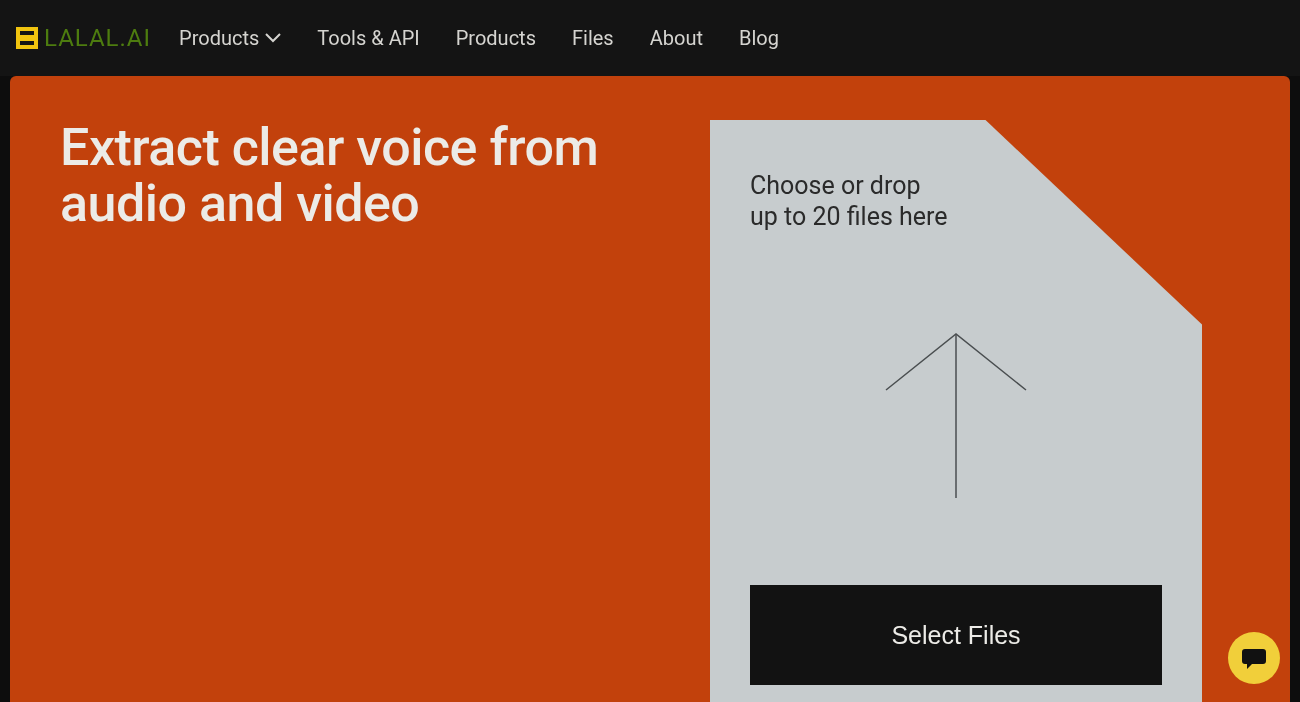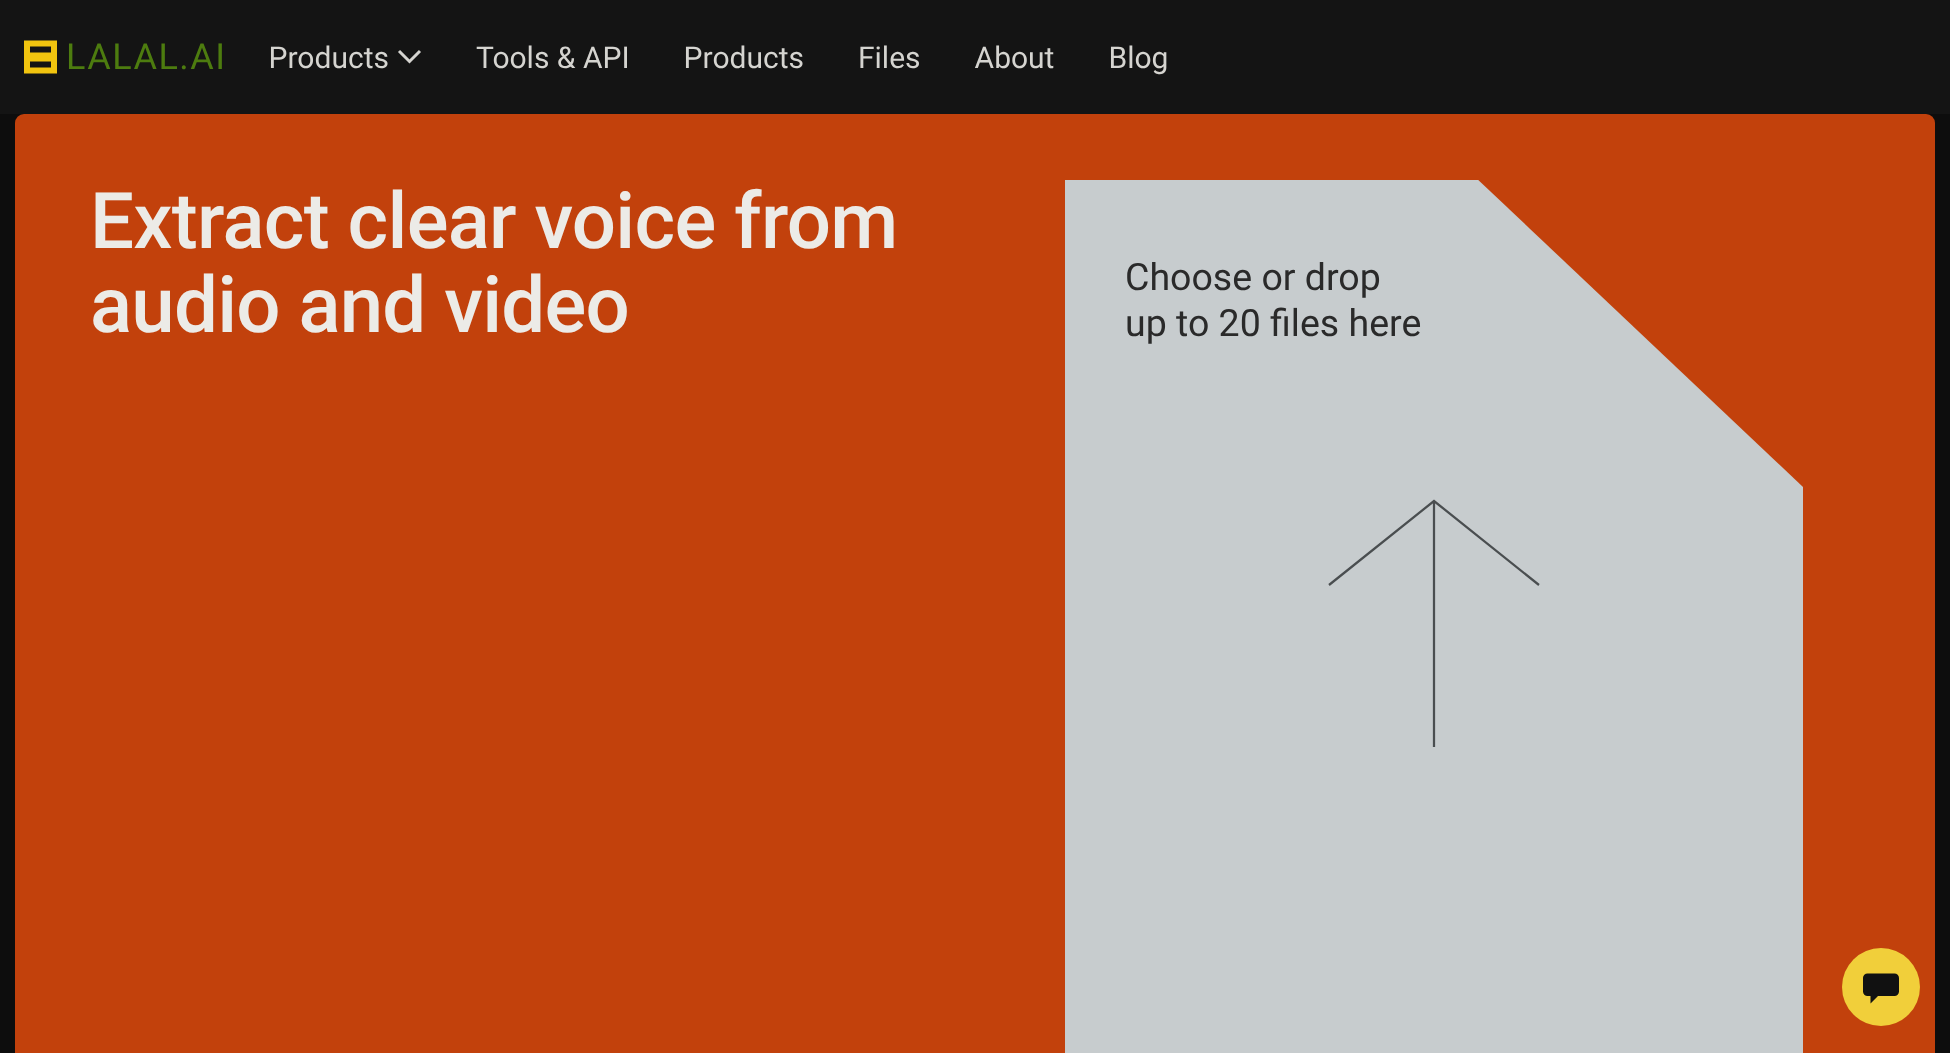--- a/index.html
+++ b/index.html
@@ -223,20 +223,21 @@
     <div class="upload">
       <div class="upload-text">Choose or drop up to 20 files here</div>
 
       <div class="arrow">
         <svg width="160" height="170" viewBox="0 0 160 170">
           <polyline points="10,60 80,4 150,60" fill="none" stroke="#4a4e50" stroke-width="1.5"></polyline>
           <line x1="80" y1="4" x2="80" y2="168" stroke="#4a4e50" stroke-width="1.5"></line>
         </svg>
       </div>
 
+      <button class="select-btn">Select Files</button>
     </div>
   </div>
 
 </section>
 
 <div class="chat-fab">
   <span>
     <svg width="26" height="24" viewBox="0 0 26 24">
       <path d="M4 3 h18 a3 3 0 0 1 3 3 v9 a3 3 0 0 1 -3 3 h-11 l-5 5 v-5 h-2 a3 3 0 0 1 -3 -3 v-9 a3 3 0 0 1 3 -3 z" fill="#111"></path>
     </svg>

